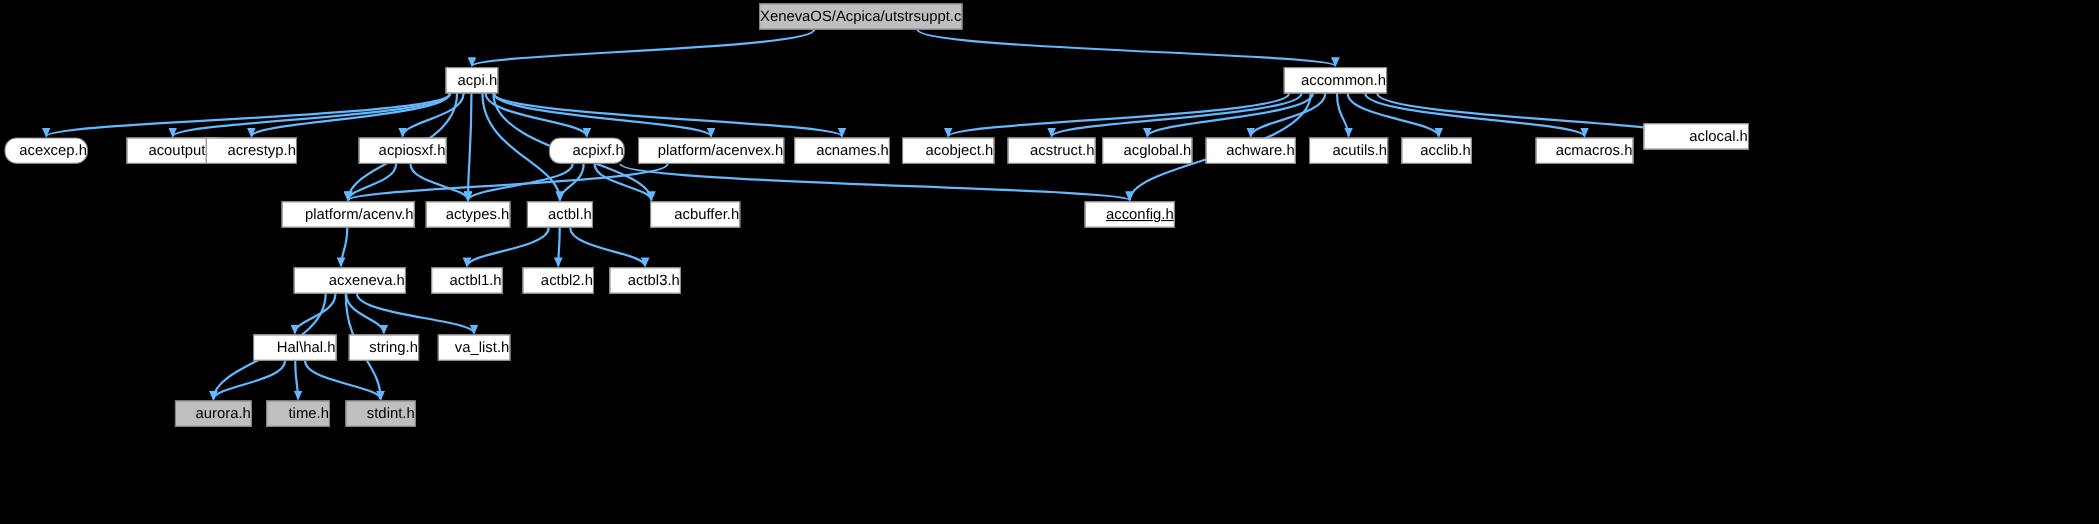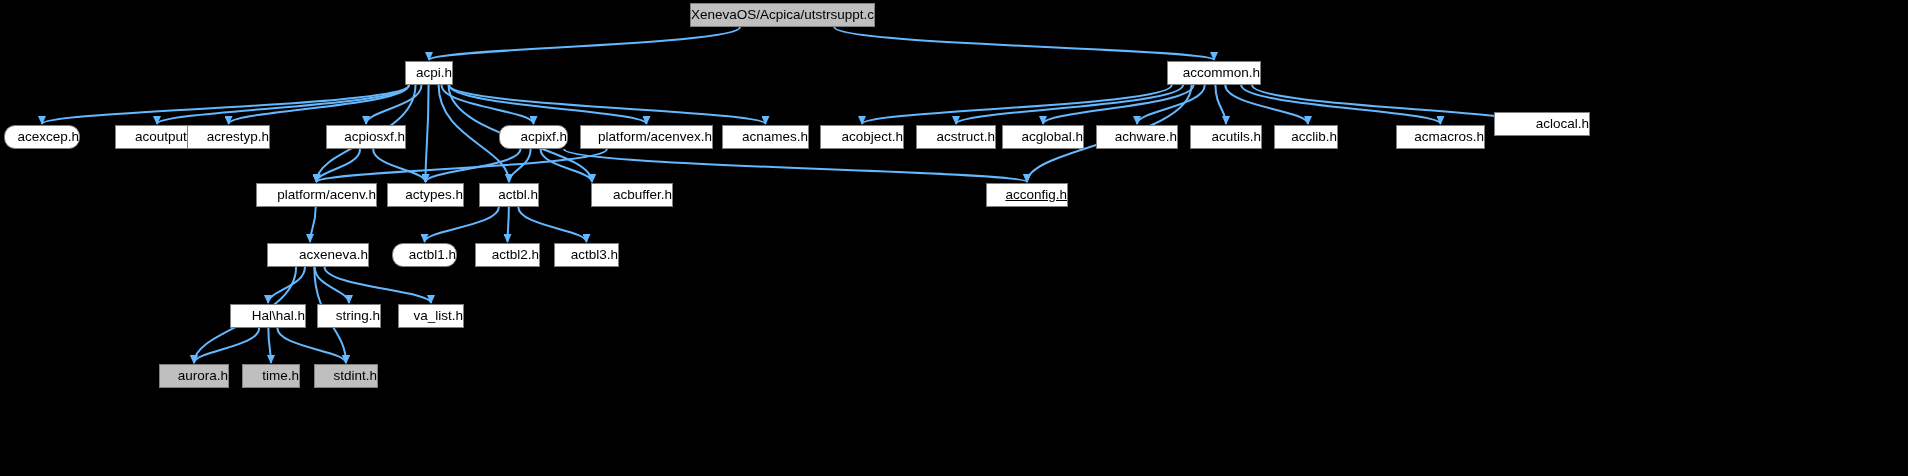--- a/index.html
+++ b/index.html
@@ -153,21 +153,21 @@
       </div>
       <div class="node" style="left: 551px; top: 183px; width: 82px; height: 24px; margin-left: 40px;">
         <span>acbuffer.h</span>
       </div>
       <div class="node" style="left: 986px; top: 183px; width: 82px; height: 24px; text-decoration: underline;">
         <span>acconfig.h</span>
       </div>
       <div class="node" style="left: 267px; top: 243px; width: 102px; height: 24px;">
         <span>acxeneva.h</span>
       </div>
-      <div class="node" style="left: 392px; top: 243px; width: 65px; height: 24px; border-radius: 11px;">
+      <div class="node" style="left: 392px; top: 243px; width: 65px; height: 24px;">
         <span>actbl1.h</span>
       </div>
       <div class="node" style="left: 475px; top: 243px; width: 65px; height: 24px;">
         <span>actbl2.h</span>
       </div>
       <div class="node" style="left: 554px; top: 243px; width: 65px; height: 24px;">
         <span>actbl3.h</span>
       </div>
       <div class="node" style="left: 230px; top: 304px; width: 76px; height: 24px;">
         <span>Hal\hal.h</span>

